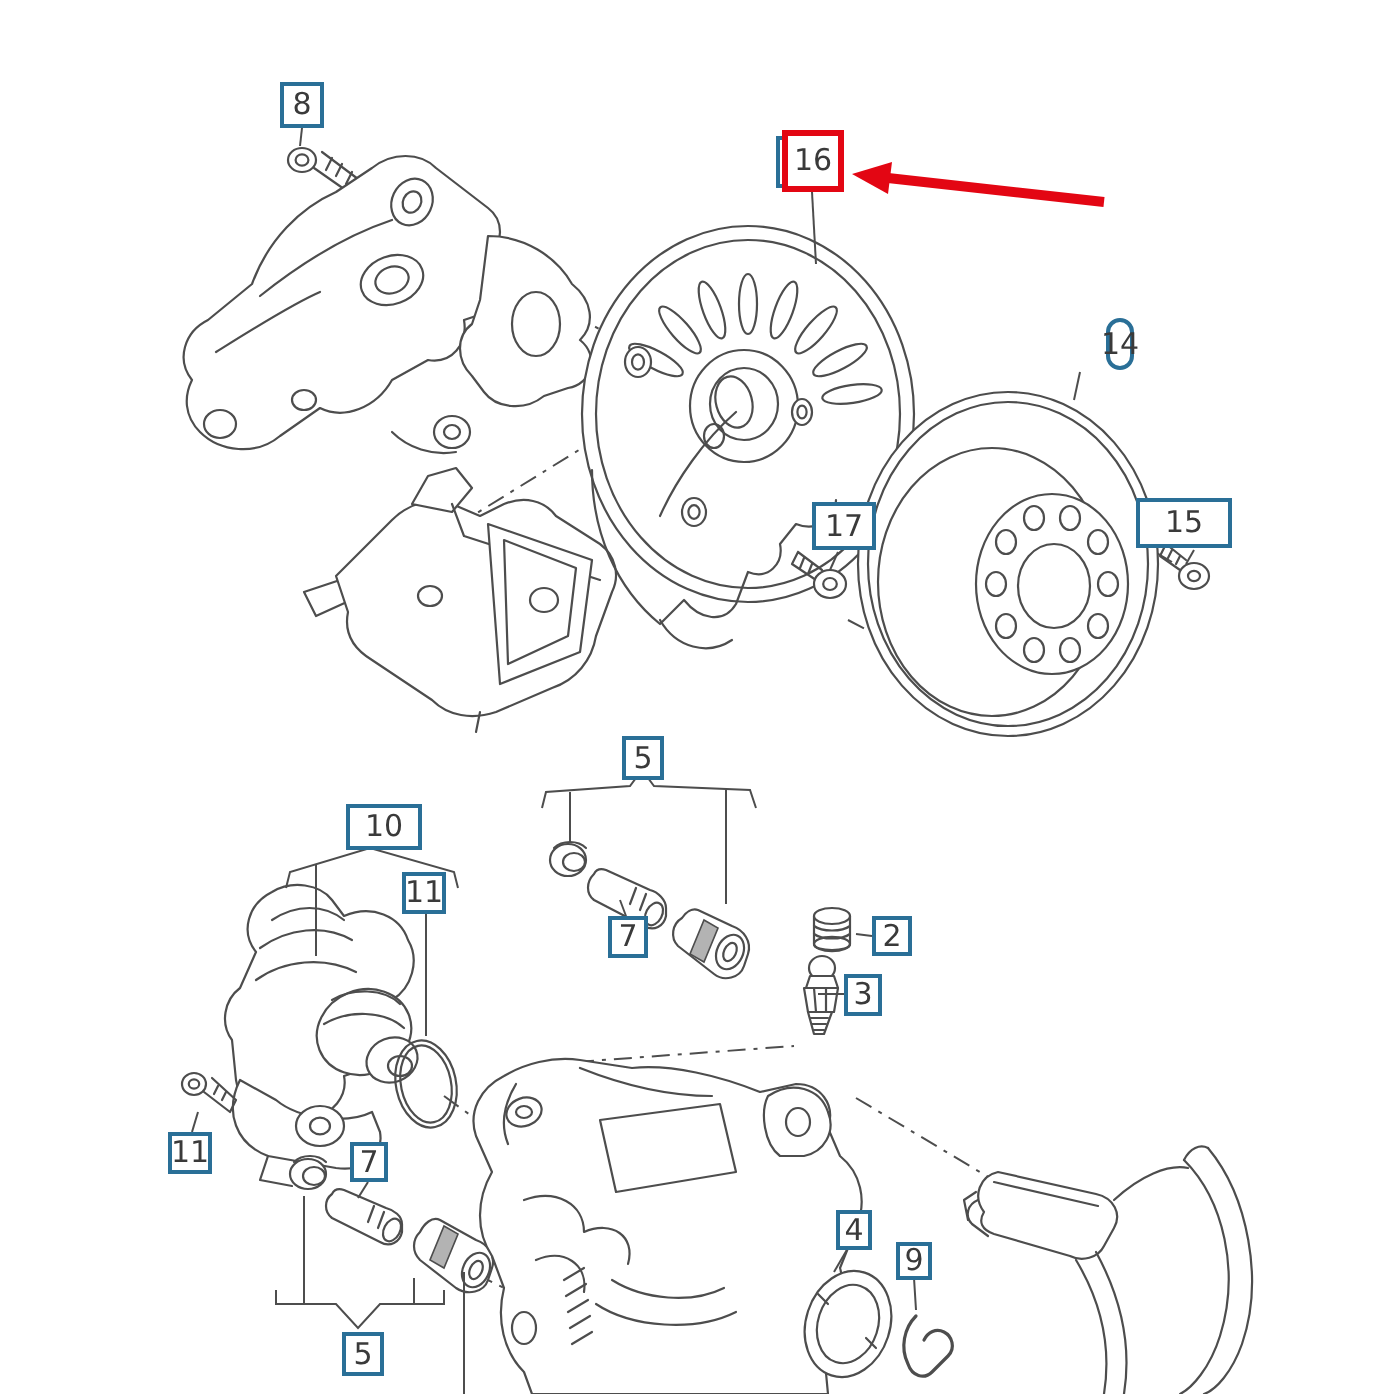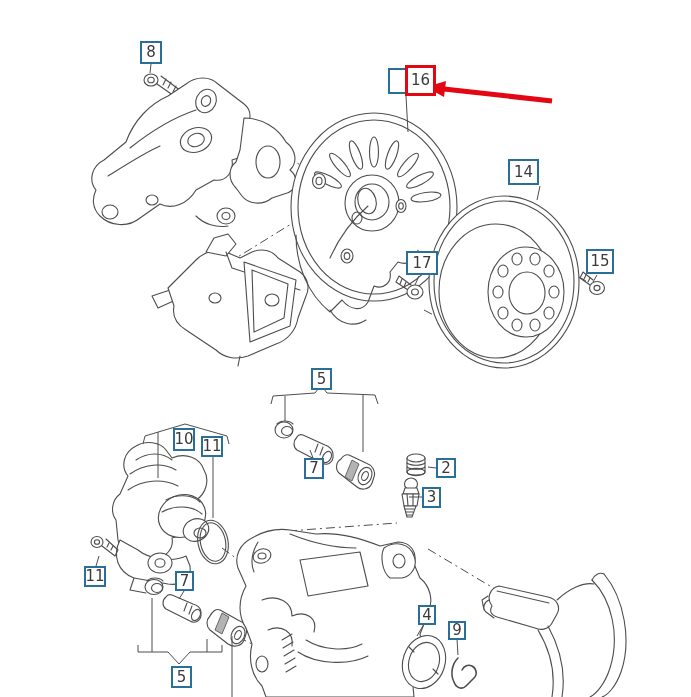--- a/index.html
+++ b/index.html
@@ -291,37 +291,37 @@
 
   <g>
     <line x1="552" y1="101" x2="444" y2="89" stroke="#e30613" stroke-width="5"></line>
     <polygon points="426,87 446,81 444,97" fill="#e30613"></polygon>
   </g>
 </svg>
 
   <div class="callout" style="left:140px;top:41px;width:22px;height:23px;">8</div>
 
   <div class="callout under" style="left:388px;top:68px;width:26px;height:26px;"></div>
-  <div class="callout hl" style="left:405px;top:65px;width:31px;height:31px;">16</div>
-
-  <div class="callout wide" style="left:508px;top:159px;width:31px;height:26px;">14</div>
-
-  <div class="callout wide" style="left:586px;top:249px;width:28px;height:25px;">15</div>
+  <div class="callout hl" style="left:391px;top:65px;width:31px;height:31px;">16</div>
+
+  <div class="callout wide" style="left:553px;top:159px;width:14px;height:26px;border-radius:12px;">14</div>
+
+  <div class="callout wide" style="left:568px;top:249px;width:48px;height:25px;">15</div>
 
   <div class="callout wide" style="left:406px;top:251px;width:32px;height:24px;">17</div>
 
   <div class="callout" style="left:311px;top:368px;width:21px;height:22px;">5</div>
 
   <div class="callout" style="left:304px;top:458px;width:20px;height:21px;">7</div>
 
   <div class="callout" style="left:436px;top:458px;width:20px;height:20px;">2</div>
 
   <div class="callout" style="left:422px;top:487px;width:19px;height:21px;">3</div>
 
-  <div class="callout wide" style="left:173px;top:428px;width:22px;height:23px;">10</div>
+  <div class="callout wide" style="left:173px;top:402px;width:38px;height:23px;">10</div>
 
   <div class="callout wide" style="left:201px;top:436px;width:22px;height:21px;">11</div>
 
   <div class="callout wide" style="left:84px;top:566px;width:22px;height:21px;">11</div>
 
   <div class="callout" style="left:175px;top:571px;width:19px;height:20px;">7</div>
 
   <div class="callout" style="left:171px;top:666px;width:21px;height:22px;">5</div>
 
   <div class="callout" style="left:418px;top:605px;width:18px;height:20px;">4</div>

